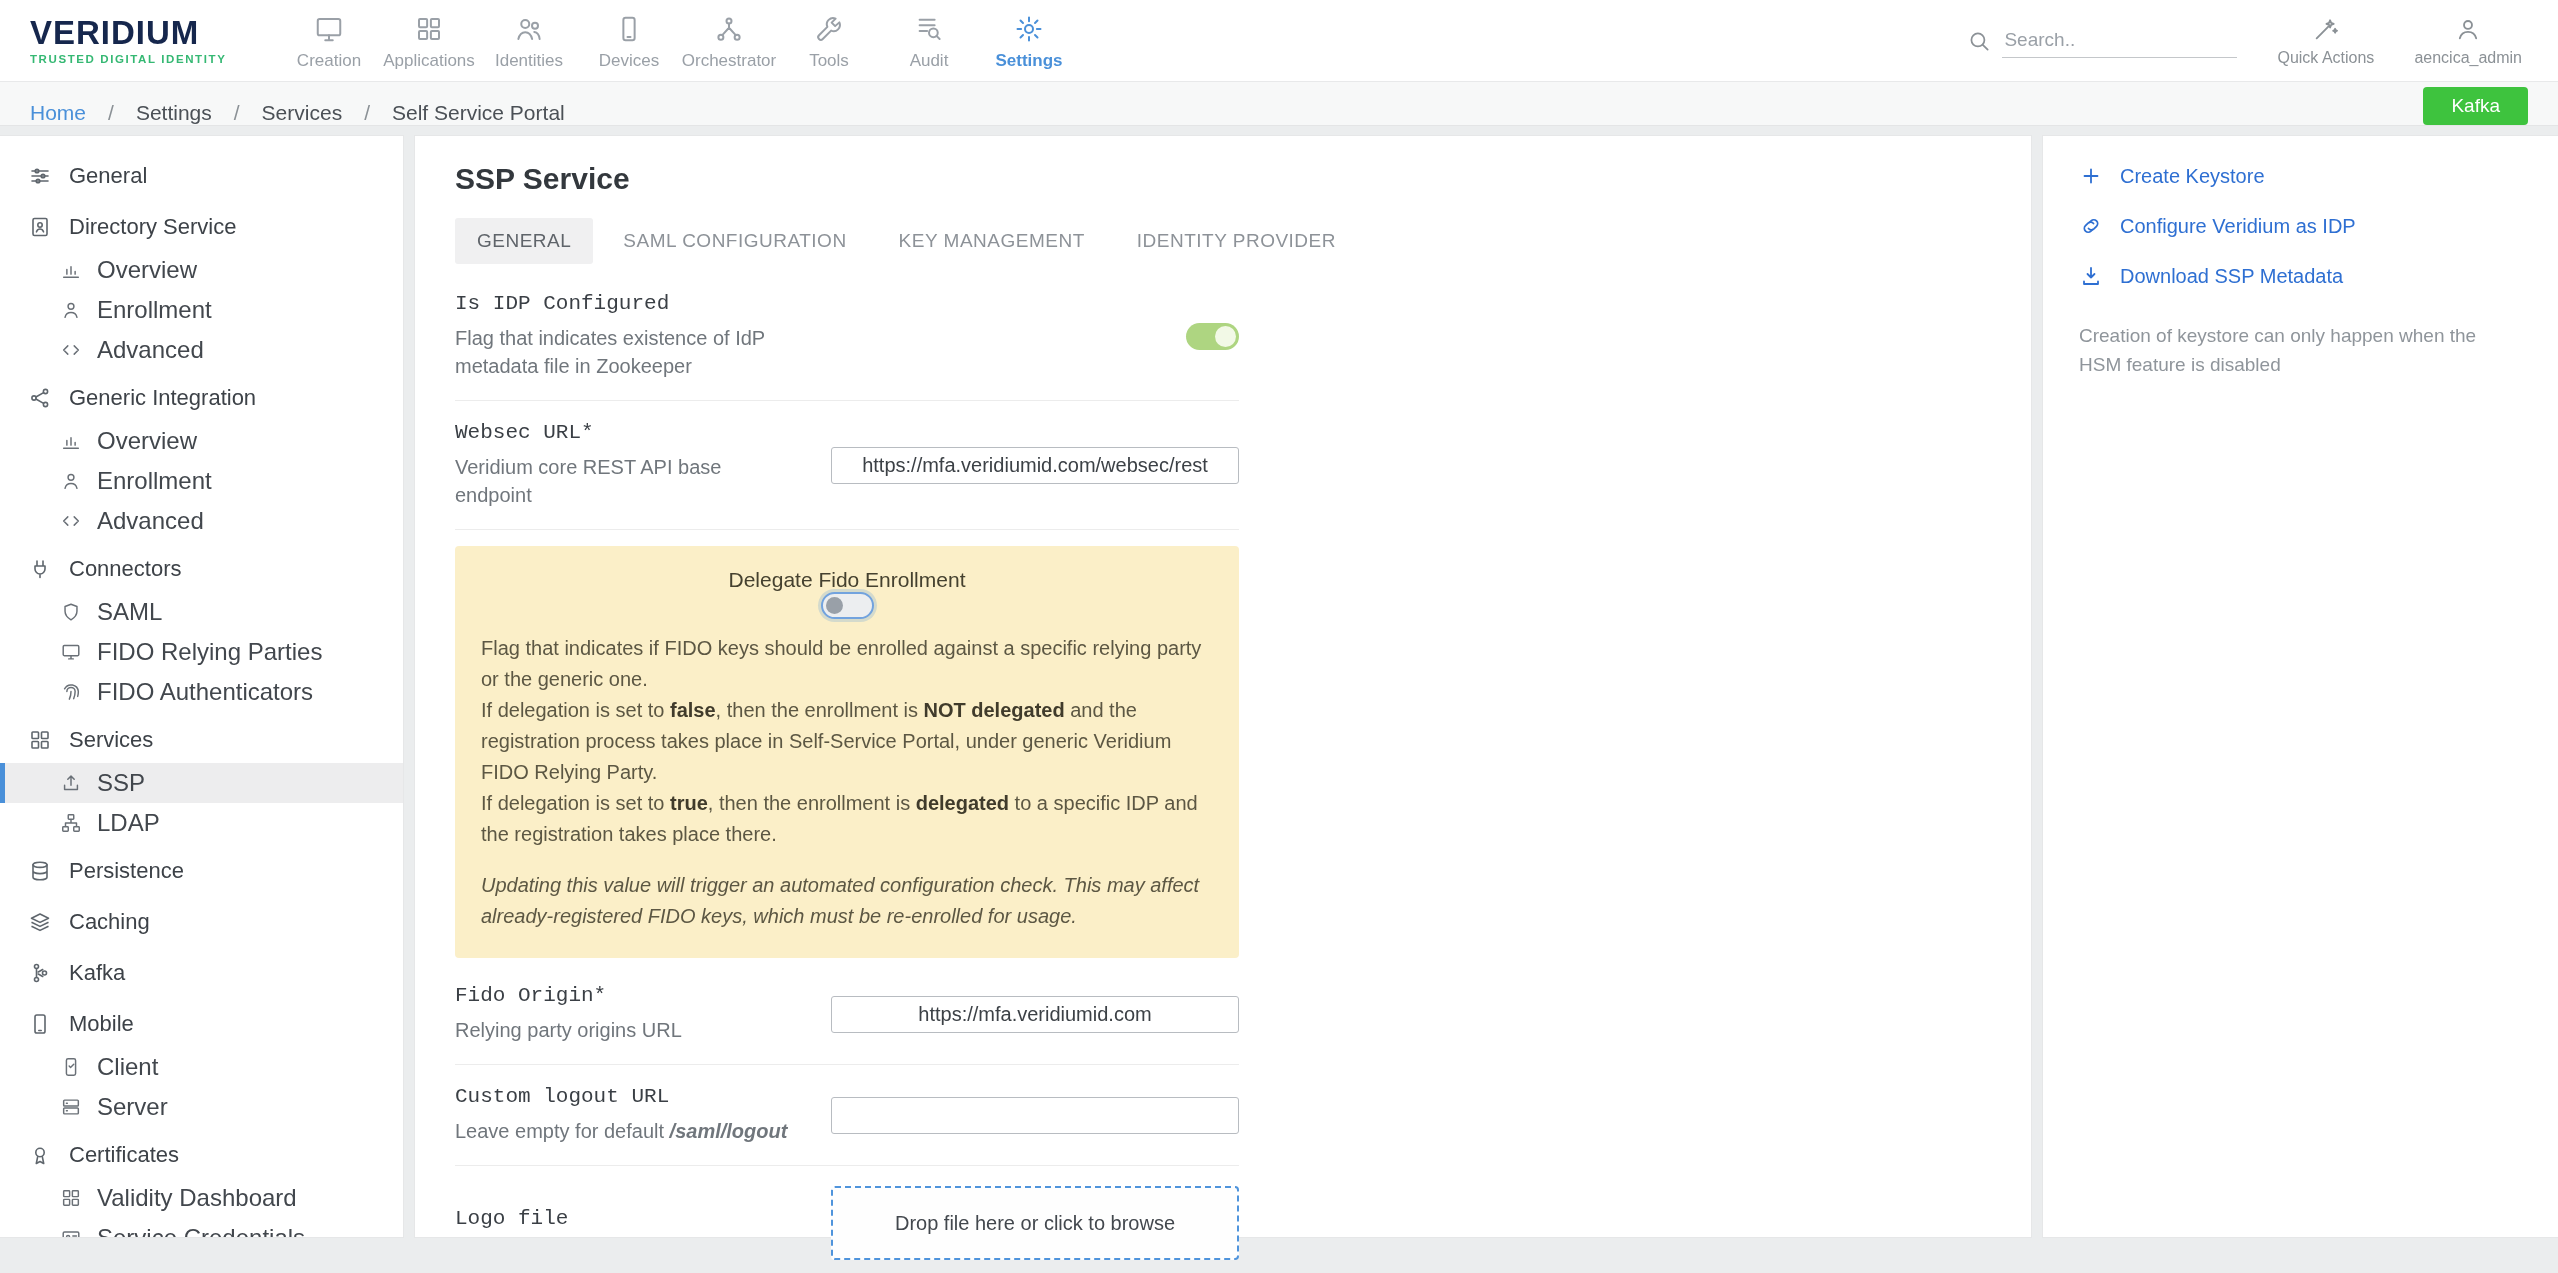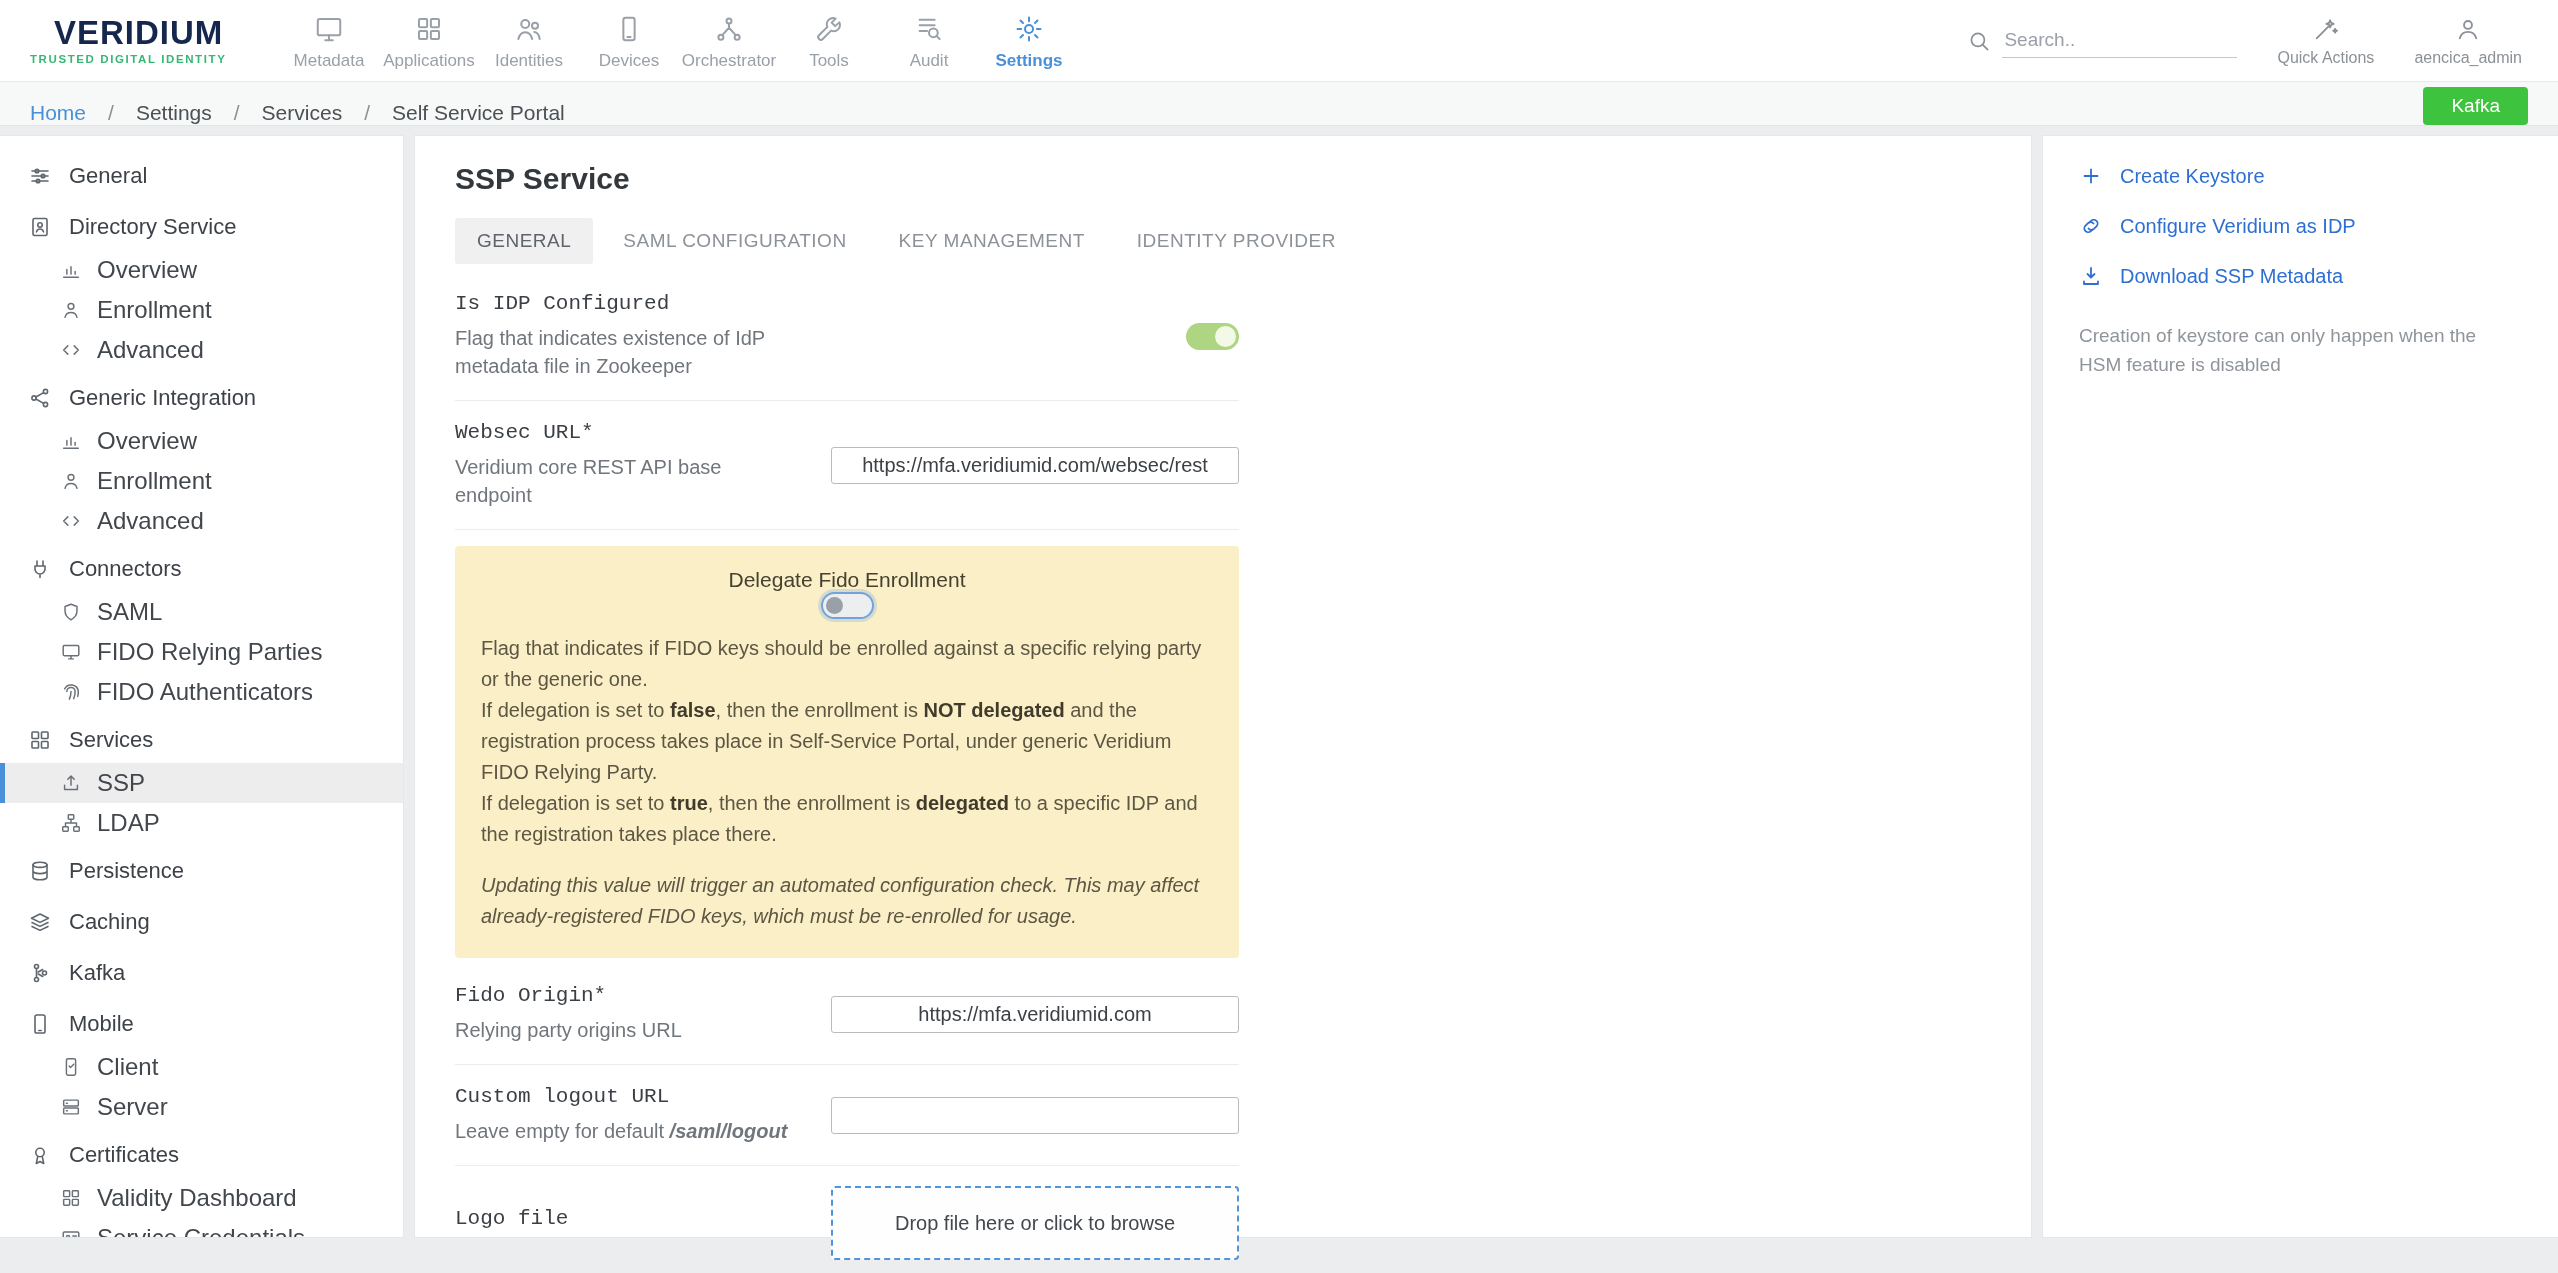--- a/index.html
+++ b/index.html
@@ -8,21 +8,21 @@
     background: #ebedee;
     font-family: "Liberation Sans", "DejaVu Sans", sans-serif;
     color: #3c4146;
     overflow: hidden;
   }
   svg { display: block; }
 
   
   .topnav { height: 82px; background: #fff; display: flex; align-items: center; padding: 0 36px 0 30px; border-bottom: 1px solid #e8e9ea; }
   .logo { width: 235px; cursor: pointer; }
-  .brand { font-size: 33px; font-weight: bold; color: #16274d; letter-spacing: 1px; position: relative; line-height: 1; margin-left: 24px; }
+  .brand { font-size: 33px; font-weight: bold; color: #16274d; letter-spacing: 1px; position: relative; line-height: 1; }
   .tagline { font-size: 11.5px; color: #35b873; letter-spacing: 1.6px; margin-top: 4px; font-weight: bold; }
   .navitems { display: flex; margin-left: 14px; }
   .nav-item { width: 100px; display: flex; flex-direction: column; align-items: center; gap: 7px; color: #9aa0a7; font-size: 17px; cursor: pointer; padding-top: 4px; }
   .nav-item svg { width: 30px; height: 30px; }
   .nav-item.active { color: #4a90d9; font-weight: bold; }
   .topright { margin-left: auto; display: flex; align-items: center; gap: 40px; }
   .search { display: flex; align-items: center; gap: 10px; color: #8b9196; }
   .search svg { width: 26px; height: 26px; }
   .search input { border: none; outline: none; border-bottom: 1px solid #c4c7ca; width: 235px; font-size: 19px; padding: 6px 2px; color: #555; background: transparent; font-family: inherit; }
   .search input::placeholder { color: #9aa0a7; }
@@ -97,21 +97,21 @@
       <div class="brand">VERIDIUM</div>
       <span class="idot"></span>
       <div class="tagline">TRUSTED DIGITAL IDENTITY</div>
     </div>
     <nav class="navitems">
       <div class="nav-item">
         <svg viewBox="0 0 24 24" fill="none" stroke="currentColor" stroke-width="1.6" stroke-linecap="round" stroke-linejoin="round">
             <rect x="3" y="4" width="18" height="13" rx="1.5"></rect>
             <path d="M9 21h6M12 17v4"></path>
           </svg>
-        <span>Metadata</span>
+        <span>Creation</span>
       </div>
       <div class="nav-item">
         <svg viewBox="0 0 24 24" fill="none" stroke="currentColor" stroke-width="1.6" stroke-linecap="round" stroke-linejoin="round">
             <rect x="4" y="4" width="6.5" height="6.5" rx="0.8"></rect>
             <rect x="13.5" y="4" width="6.5" height="6.5" rx="0.8"></rect>
             <rect x="4" y="13.5" width="6.5" height="6.5" rx="0.8"></rect>
             <rect x="13.5" y="13.5" width="6.5" height="6.5" rx="0.8"></rect>
           </svg>
         <span>Applications</span>
       </div>

